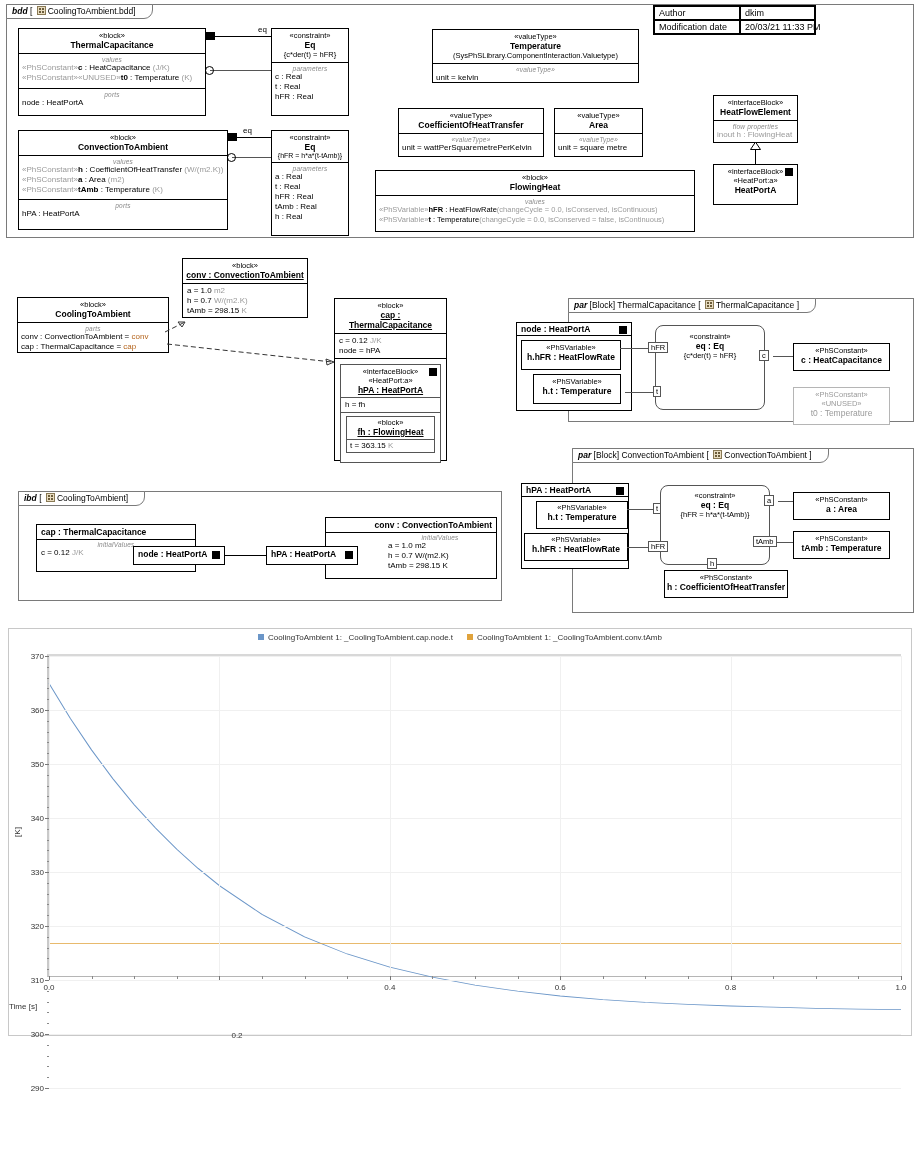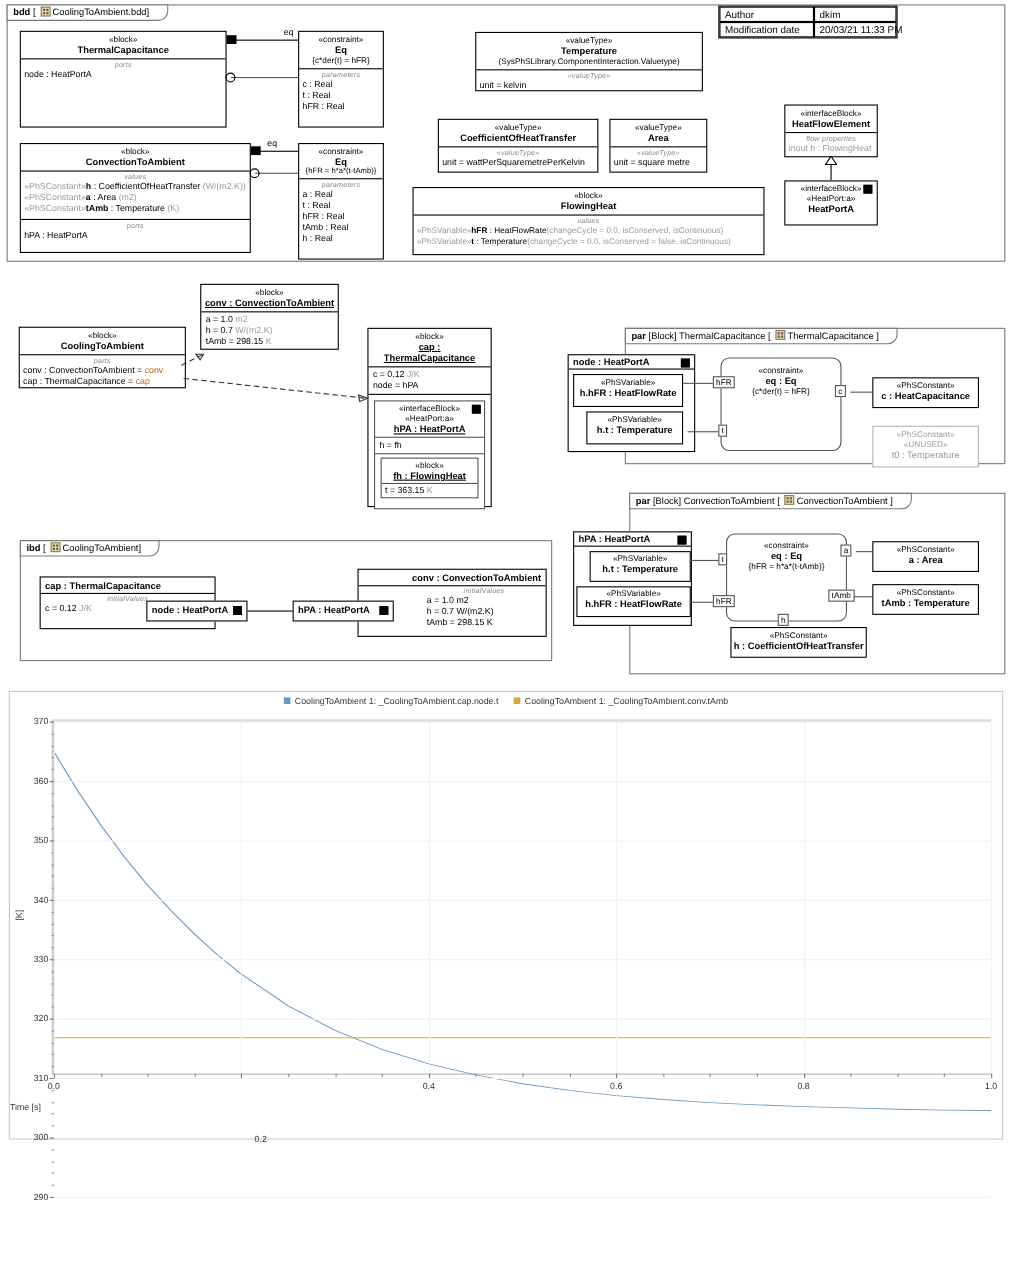--- a/index.html
+++ b/index.html
@@ -26,21 +26,21 @@
   .gray { color:#9a9a9a; }
   .orange { color:#b5651d; }
   .ul { text-decoration:underline; }
 
   
   .frame { position:absolute; border:1px solid #7a7a7a; background:#fff; }
   .ftab { position:absolute; top:-1px; left:-1px; height:15px;
           border:1px solid #7a7a7a; background:#fff;
           padding:1px 16px 1px 5px; font-size:8.5px; white-space:nowrap;
           border-bottom-right-radius:9px; }
-  .ftab b { font-weight:bold; }
+  .ftab b { font-weight:bold;font-style:italic; }
   .ficon { display:inline-block; width:9px; height:9px; vertical-align:-1px;
            background:#e8dcc0; border:1px solid #8a7a55; margin:0 2px; position:relative; }
   .ficon::before { content:""; position:absolute; left:1px; top:1px;
            width:2px; height:2px; background:#6b5c3a; box-shadow:3px 0 0 #6b5c3a, 0 3px 0 #6b5c3a, 3px 3px 0 #6b5c3a; }
 
   
   .tbl { position:absolute; border:1px solid #000; background:#fff; }
   .tbl .tr { display:flex; }
   .tbl .tc { border:1px solid #000; padding:1px 4px; font-size:9px; white-space:nowrap; }
 
@@ -103,20 +103,29 @@
   <div class="tr">
     <div class="tc" style="width:86px;">Modification date</div>
     <div class="tc" style="width:75px;">20/03/21 11:33 PM</div>
   </div>
 </div>
 
 <div class="node" style="left:18px; top:28px; width:188px; height:88px;">
   <div class="hdr">
     <div class="ster">«block»</div>
     <div class="nm">ThermalCapacitance</div>
+  </div>
+  <div class="sect" style="height:35px;">
+    <div class="cmp">values</div>
+    <div class="row">
+      <span class="gray">«PhSConstant»</span><b>c</b><span> : HeatCapacitance</span><span class="gray"> (J/K)</span>
+    </div>
+    <div class="row">
+      <span class="gray">«PhSConstant»</span><span class="gray">«UNUSED»</span><b>t0</b><span> : Temperature</span><span class="gray"> (K)</span>
+    </div>
   </div>
   <div class="sect">
     <div class="cmp">ports</div>
     <div class="row">node : HeatPortA</div>
   </div>
 </div>
 
 <div class="node" style="left:271px; top:28px; width:78px; height:88px;">
   <div class="hdr">
     <div class="ster">«constraint»</div>

